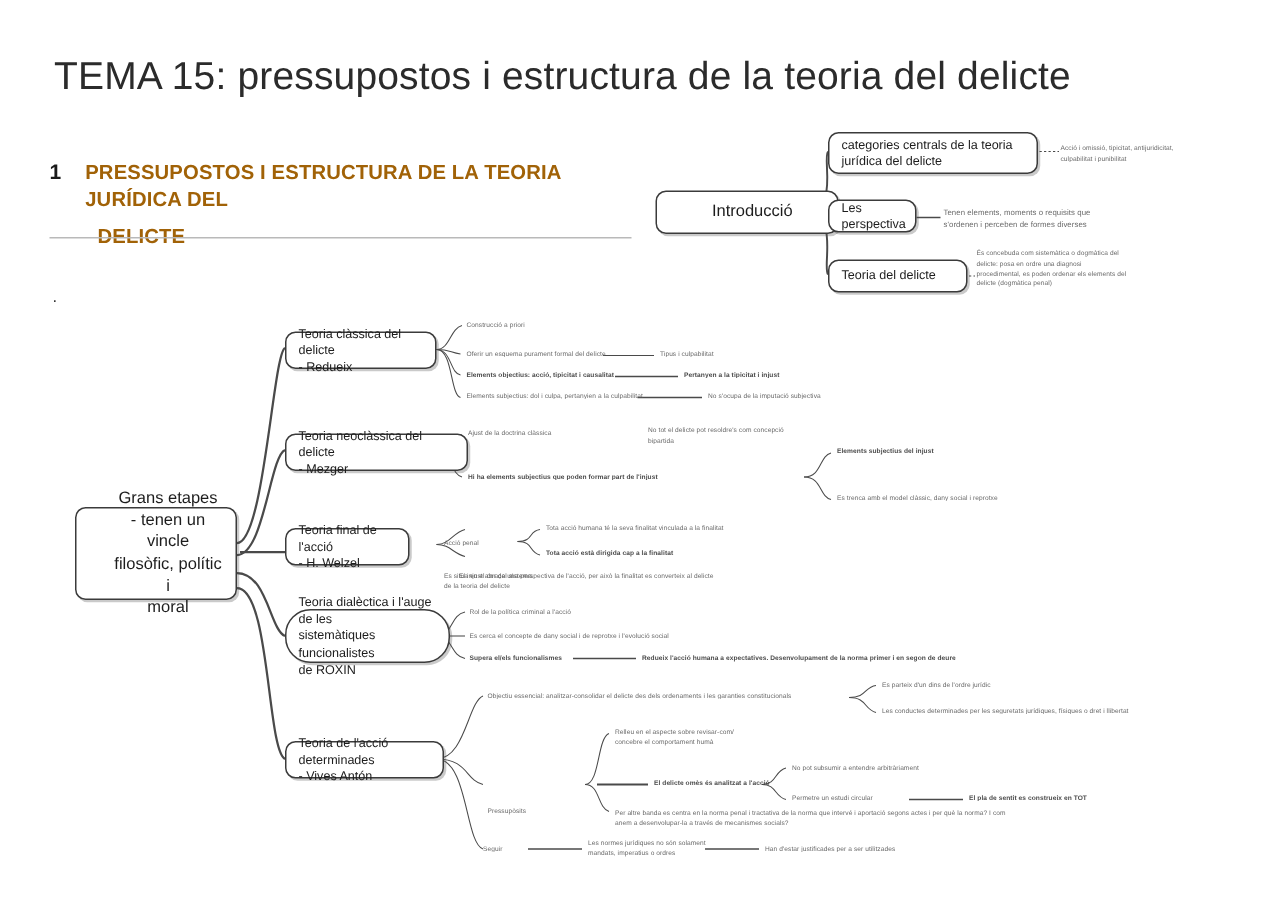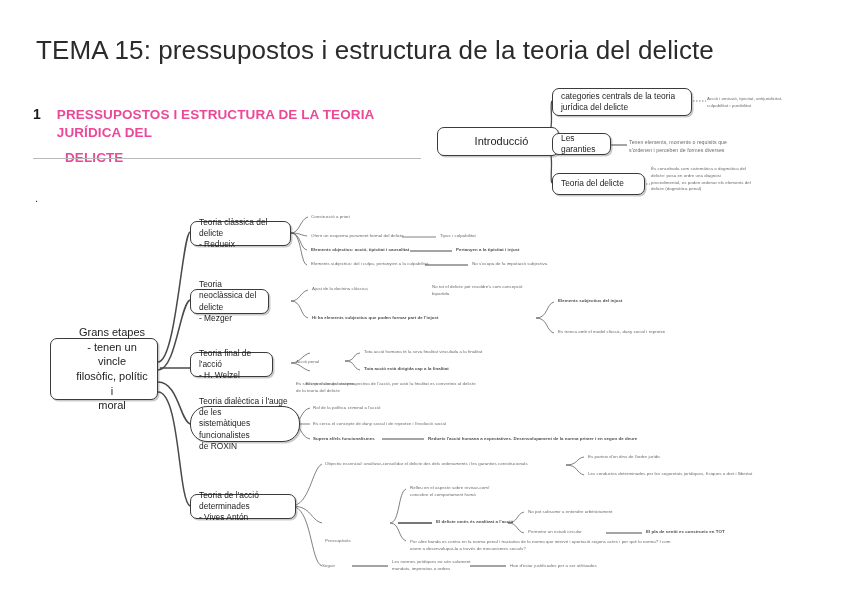--- a/index.html
+++ b/index.html
@@ -16,21 +16,21 @@
   
   .doc-title{
     position:absolute;left:36px;top:35px;
     font-size:26px;font-weight:400;color:#2b2b2b;
     letter-spacing:.1px;white-space:nowrap;
   }
   .sec-wrap{position:absolute;left:33px;top:106px;width:392px;}
   .sec-line1{display:flex;align-items:flex-start;gap:16px;}
   .sec-num{font-size:14px;font-weight:700;color:#1a1a1a;line-height:1.25;}
   .sec-head{
-    font-size:13.5px;font-weight:700;color:#ec4899;
+    font-size:13.5px;font-weight:700;color:#a16207;
     font-variant:small-caps;text-transform:none;line-height:1.3;
     letter-spacing:.1px;
   }
   .sec-line2{margin-left:32px;margin-top:8px;
     font-size:13.5px;font-weight:700;font-variant:small-caps;letter-spacing:.1px;}
   .sec-rule{position:absolute;left:33px;top:158px;width:388px;height:1px;background:#b9b9b9;}
   .stray-dot{position:absolute;left:35px;top:192px;font-size:11px;color:#333;}
 
   
   .node{
@@ -134,21 +134,21 @@
   </div>
 
   <div class="node" style="left:552px;top:88px;width:140px;height:28px;">
     <div class="ln">categories centrals de la teoria</div>
     <div class="ln">jurídica del delicte</div>
   </div>
   <div class="micro" style="left:707px;top:96px;width:138px;">Acció i omissió, tipicitat, antijuridicitat,
 culpabilitat i punibilitat</div>
 
   <div class="node" style="left:552px;top:133px;width:59px;height:22px;">
-    <div class="ln">Les garanties</div>
+    <div class="ln">Les perspectiva</div>
   </div>
   <div class="micro t6" style="left:629px;top:138px;width:170px;">Tenen elements, moments o requisits que
 s'ordenen i perceben de formes diverses</div>
 
   <div class="node" style="left:552px;top:173px;width:93px;height:22px;">
     <div class="ln">Teoria del delicte</div>
   </div>
   <div class="micro" style="left:651px;top:166px;width:165px;">És concebuda com sistemàtica o dogmàtica del
 delicte: posa en ordre una diagnosi
 procedimental, es poden ordenar els elements del
@@ -166,21 +166,21 @@
     <div class="ln">- Redueix</div>
   </div>
   <div class="micro" style="left:311px;top:214px;width:120px;">Construcció a priori</div>
   <div class="micro" style="left:311px;top:233px;width:120px;">Oferir un esquema purament formal del delicte</div>
   <div class="micro b" style="left:311px;top:247px;width:126px;">Elements objectius: acció, tipicitat i causalitat</div>
   <div class="micro" style="left:311px;top:261px;width:142px;">Elements subjectius: dol i culpa, pertanyien a la culpabilitat</div>
   <div class="micro" style="left:440px;top:233px;width:110px;">Tipus i culpabilitat</div>
   <div class="micro b" style="left:456px;top:247px;width:120px;">Pertanyen a la tipicitat i injust</div>
   <div class="micro" style="left:472px;top:261px;width:120px;">No s'ocupa de la imputació subjectiva</div>
 
-  <div class="node" style="left:190px;top:289px;width:79px;height:25px;">
+  <div class="node" style="left:190px;top:289px;width:122px;height:25px;">
     <div class="ln">Teoria neoclàssica del delicte</div>
     <div class="ln">-   Mezger</div>
   </div>
   <div class="micro" style="left:312px;top:286px;width:110px;">Ajust de la doctrina clàssica</div>
   <div class="micro" style="left:432px;top:284px;width:122px;">No tot el delicte pot resoldre's com concepció
 bipartida</div>
   <div class="micro b" style="left:312px;top:315px;width:225px;">Hi ha elements subjectius que poden formar part de l'injust</div>
   <div class="micro b" style="left:558px;top:298px;width:150px;">Elements subjectius del injust</div>
   <div class="micro" style="left:558px;top:329px;width:160px;">Es trenca amb el model clàssic, dany social i reprotxe</div>
 

